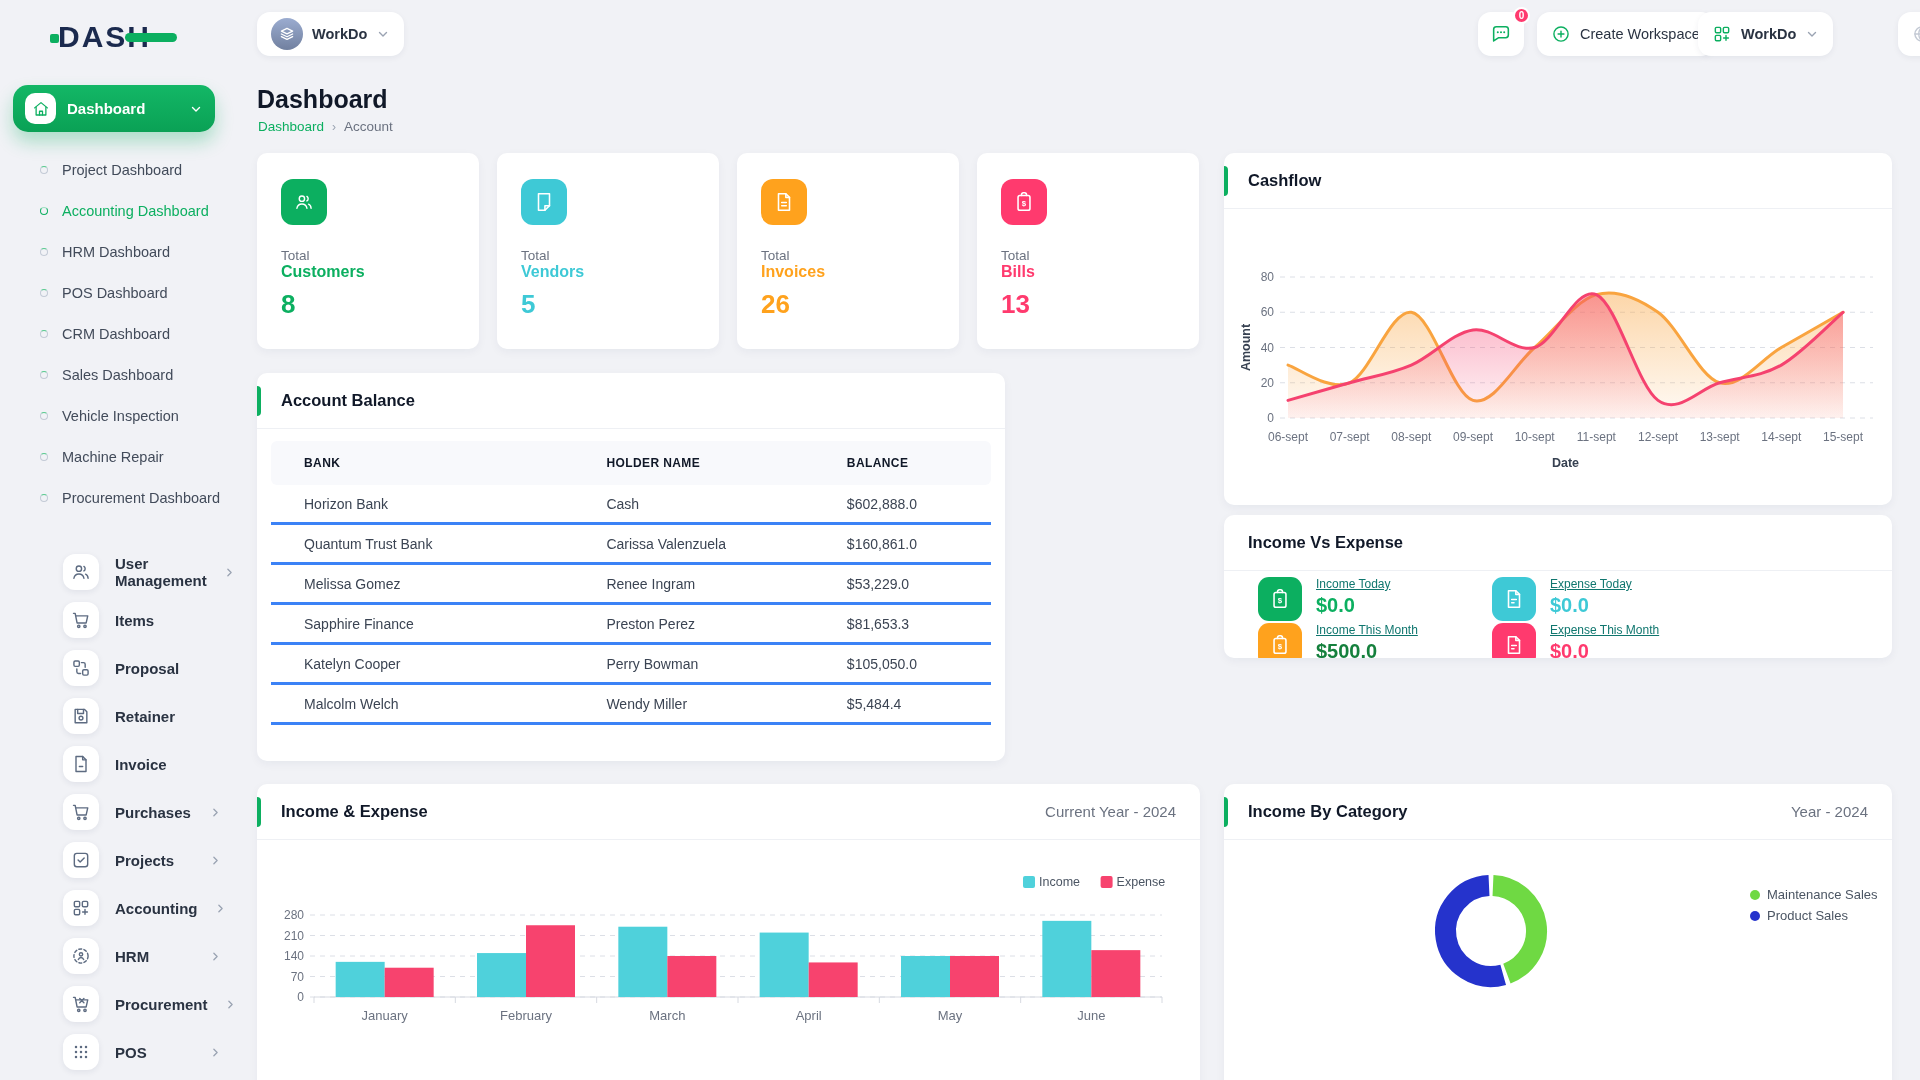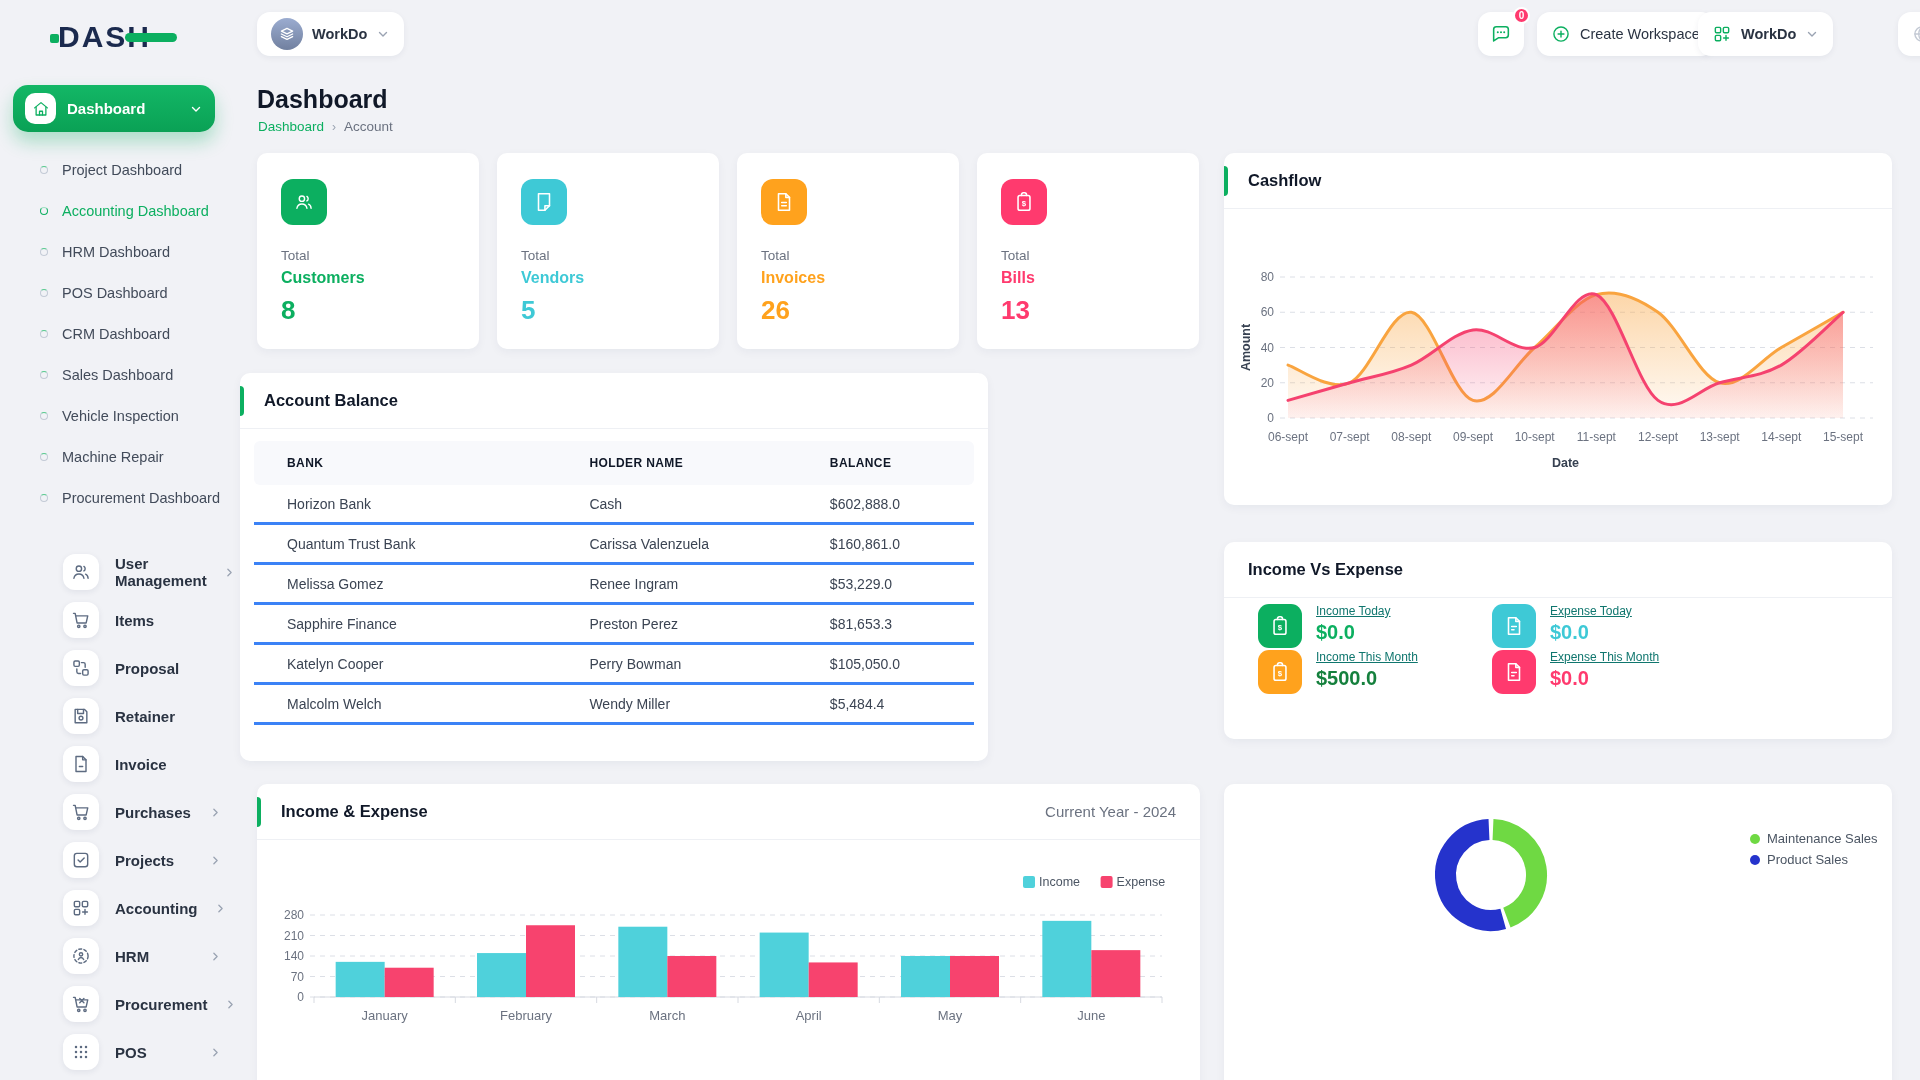--- a/index.html
+++ b/index.html
@@ -67,21 +67,21 @@
   .card { position:absolute; background:#fff; border-radius:10px; box-shadow:0 3px 10px rgba(25,39,72,.05); overflow:hidden; }
   .card-head { height:56px; display:flex; align-items:center; padding:0 24px; border-bottom:1px solid #eef0f4; position:relative; }
   .card-head .c-title { font-size:16.5px; font-weight:bold; color:#101828; flex:1; }
   .card-head .c-sub { font-size:15px; color:#6b7280; }
   .card-head.accent::before { content:""; position:absolute; left:0; top:13px; height:30px; width:4px;
     background:#0CAF60; border-radius:0 4px 4px 0; }
   
   .stat { width:222px; height:196px; padding:26px 24px; }
   .stat .s-ic { width:46px; height:46px; border-radius:12px; color:#fff; display:flex; align-items:center; justify-content:center; }
   .stat .s-total { margin-top:23px; font-size:13.5px; color:#6b7280; }
-  .stat .s-lbl { margin-top:6px; font-size:16px; font-weight:bold; }
+  .stat .s-lbl { margin-top:0; font-size:16px; font-weight:bold; }
   .stat .s-val { margin-top:8px; font-size:26px; font-weight:bold; }
   
   .tbl { margin:12px 14px 0; }
   .t-head { display:grid; grid-template-columns:42% 33.4% 24.6%; background:#f8f9fc; border-radius:6px; height:44px; align-items:center; }
   .t-head div { font-size:12px; font-weight:bold; color:#101828; letter-spacing:.4px; padding-left:33px; }
   .t-row { display:grid; grid-template-columns:42% 33.4% 24.6%; height:40px; align-items:center; border-bottom:3px solid #3b82f6; }
   .t-row div { font-size:14px; color:#3b4453; padding-left:33px; }
   
   .ive-grid { position:relative; height:141px; }
   .ive-item { position:absolute; display:flex; gap:14px; }
@@ -482,21 +482,21 @@
       <text x="372.3333333333333" y="232" font-size="12" fill="#6b7280" text-anchor="middle">11-sept</text>
       <text x="434" y="232" font-size="12" fill="#6b7280" text-anchor="middle">12-sept</text>
       <text x="495.6666666666667" y="232" font-size="12" fill="#6b7280" text-anchor="middle">13-sept</text>
       <text x="557.3333333333333" y="232" font-size="12" fill="#6b7280" text-anchor="middle">14-sept</text>
       <text x="619" y="232" font-size="12" fill="#6b7280" text-anchor="middle">15-sept</text>
       <text x="341.5" y="258" font-size="12.5" fill="#374151" text-anchor="middle" font-weight="bold">Date</text>
       <text x="26" y="138.5" font-size="12.5" fill="#374151" text-anchor="middle" font-weight="bold" transform="rotate(-90 26 138.5)">Amount</text>
     </svg>
 </section>
 
-<section class="card" style="left:240px; top:373px; width:748px; height:388px;">
+<section class="card" style="left:257px; top:373px; width:748px; height:388px;">
   <div class="card-head accent">
     <span class="c-title">Account Balance</span>
   </div>
   <div class="tbl">
     <div class="t-head" id="ab-head">
         <div>BANK</div>
         <div>HOLDER NAME</div>
         <div>BALANCE</div>
       </div>
     <div id="ab-body">
@@ -527,21 +527,21 @@
         </div>
         <div class="t-row">
           <div>Malcolm Welch</div>
           <div>Wendy Miller</div>
           <div>$5,484.4</div>
         </div>
       </div>
   </div>
 </section>
 
-<section class="card" style="left:1224px; top:542px; width:668px; height:197px;">
+<section class="card" style="left:1224px; top:515px; width:668px; height:143px;">
   <div class="card-head">
     <span class="c-title">Income Vs Expense</span>
   </div>
   <div class="ive-grid" id="ive-grid">
       <div class="ive-item" style="left: 34px; top: 6px;">
         <span class="ive-ic" style="background: rgb(12, 175, 96);">
           <svg width="22" height="22" viewBox="0 0 24 24" fill="none" stroke="currentColor" stroke-width="1.7" stroke-linecap="round" stroke-linejoin="round">
             <rect x="5.5" y="5" width="13" height="16" rx="2"></rect>
             <path d="M9.3 5V3.9A1.9 1.9 0 0 1 11.2 2h1.6a1.9 1.9 0 0 1 1.9 1.9V5"></path>
             <text x="12" y="16.2" font-size="8.5" font-weight="bold" text-anchor="middle" fill="currentColor" stroke="none">$</text>
@@ -637,20 +637,24 @@
       <text x="834.3333333333334" y="180" font-size="13" fill="#6b7280" text-anchor="middle">June</text>
       <line x1="905" y1="157" x2="905" y2="163" stroke="#d7dae1"></line>
       <rect x="766" y="36" width="12" height="12" fill="#4FD1DB" rx="2"></rect>
       <text x="782" y="46" font-size="12.5" fill="#4b5563" text-anchor="start">Income</text>
       <rect x="843.6" y="36" width="12" height="12" fill="#F7436E" rx="2"></rect>
       <text x="859.6" y="46" font-size="12.5" fill="#4b5563" text-anchor="start">Expense</text>
     </svg>
 </section>
 
 <section class="card" style="left:1224px; top:784px; width:668px; height:330px;">
+  <div class="card-head accent">
+    <span class="c-title">Income By Category</span>
+    <span class="c-sub">Year - 2024</span>
+  </div>
   <svg id="donut-svg" width="668" height="274" viewBox="0 0 668 274">
       <path d="M269.0 45.5A45.5 45.5 0 0 1 282.9 133.6" fill="none" stroke="#6FD943" stroke-width="21"></path>
       <path d="M279.2 134.8A45.5 45.5 0 1 1 265.0 45.5" fill="none" stroke="#2533CC" stroke-width="21"></path>
       <circle cx="531" cy="55" r="5" fill="#6FD943"></circle>
       <text x="543" y="59" font-size="13" fill="#4b5563" text-anchor="start">Maintenance Sales</text>
       <circle cx="531" cy="76" r="5" fill="#2533CC"></circle>
       <text x="543" y="80" font-size="13" fill="#4b5563" text-anchor="start">Product Sales</text>
     </svg>
 </section>
 

